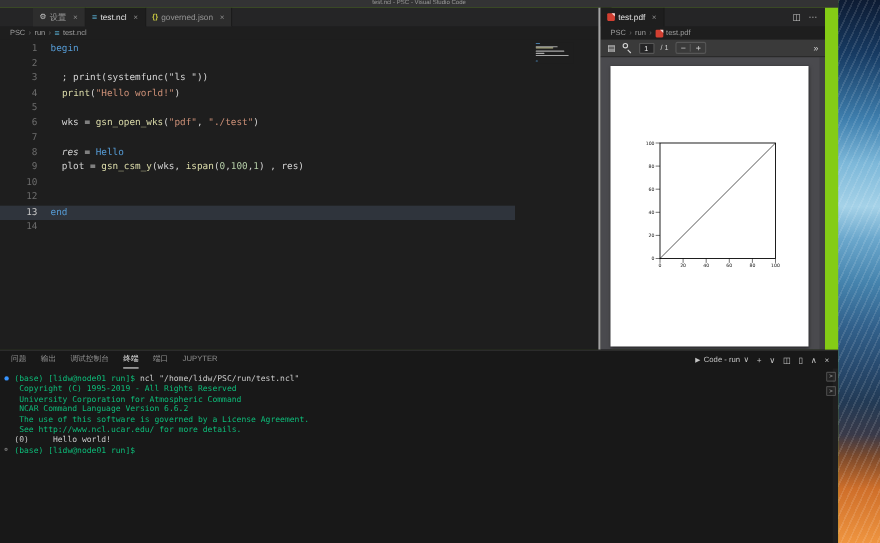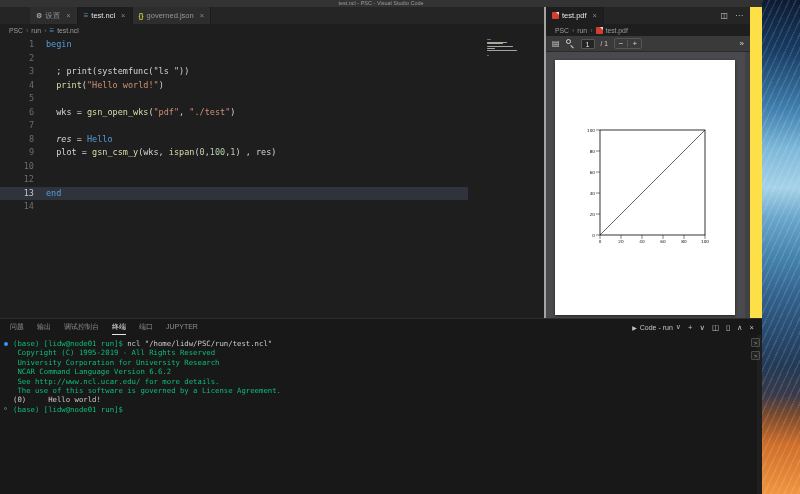--- a/index.html
+++ b/index.html
@@ -1,17 +1,17 @@
 <!DOCTYPE html>
 <html><head>
 <meta charset="utf-8">
 <style>
   html,body{margin:0;padding:0;background:#000;}
   *{box-sizing:border-box;}
-  .screen{position:relative;width:800px;height:494px;overflow:hidden;background:#fde047;
+  .screen{position:relative;width:800px;height:494px;overflow:hidden;background:#84cc16;
           font-family:"Liberation Sans","DejaVu Sans",sans-serif;}
   
   .titlebar{position:absolute;left:0;top:0;width:762px;height:7px;background:#333334;
             display:flex;justify-content:center;align-items:center;overflow:hidden;}
   .title-text{font-size:5.5px;line-height:7px;color:#9b9b9b;white-space:nowrap;}
   
   .group{position:absolute;top:7px;height:311px;background:#1e1e1e;overflow:hidden;}
   .group.left{left:0;width:556px;}
   .group.right{left:544px;width:206px;border-left:2px solid #a3a3a3;}
   .tabbar{height:17px;background:#252526;display:flex;align-items:stretch;position:relative;}
@@ -254,24 +254,24 @@
           <span>◫</span>
           <span>▯</span>
           <span>∧</span>
           <span>×</span>
         </div>
       </div>
       <div class="terminal">
         <div class="terminal-output">
             <div class="term-line"><span class="deco done"></span><span style="color: rgb(13, 188, 121);">(base) [lidw@node01 run]$</span><span style="color: rgb(204, 204, 204);"> ncl "/home/lidw/PSC/run/test.ncl"</span></div>
             <div class="term-line"><span style="color: rgb(13, 188, 121);"> Copyright (C) 1995-2019 - All Rights Reserved</span></div>
-            <div class="term-line"><span style="color: rgb(13, 188, 121);"> University Corporation for University Research</span></div>
+            <div class="term-line"><span style="color: rgb(13, 188, 121);"> University Corporation for Atmospheric Command</span></div>
             <div class="term-line"><span style="color: rgb(13, 188, 121);"> NCAR Command Language Version 6.6.2</span></div>
+            <div class="term-line"><span style="color: rgb(13, 188, 121);"> The use of this software is governed by a License Agreement.</span></div>
             <div class="term-line"><span style="color: rgb(13, 188, 121);"> See http://www.ncl.ucar.edu/ for more details.</span></div>
-            <div class="term-line"><span style="color: rgb(13, 188, 121);"> The use of this software is governed by a License Agreement.</span></div>
             <div class="term-line"><span style="color: rgb(204, 204, 204);">(0)     Hello world!</span></div>
             <div class="term-line"><span class="deco pending"></span><span style="color: rgb(13, 188, 121);">(base) [lidw@node01 run]$ </span></div>
           </div>
       </div>
       <div class="term-side">
         <span class="side-btn">&gt;</span>
         <span class="side-btn">&gt;</span>
       </div>
       <div class="panel-scroll"></div>
     </div>

